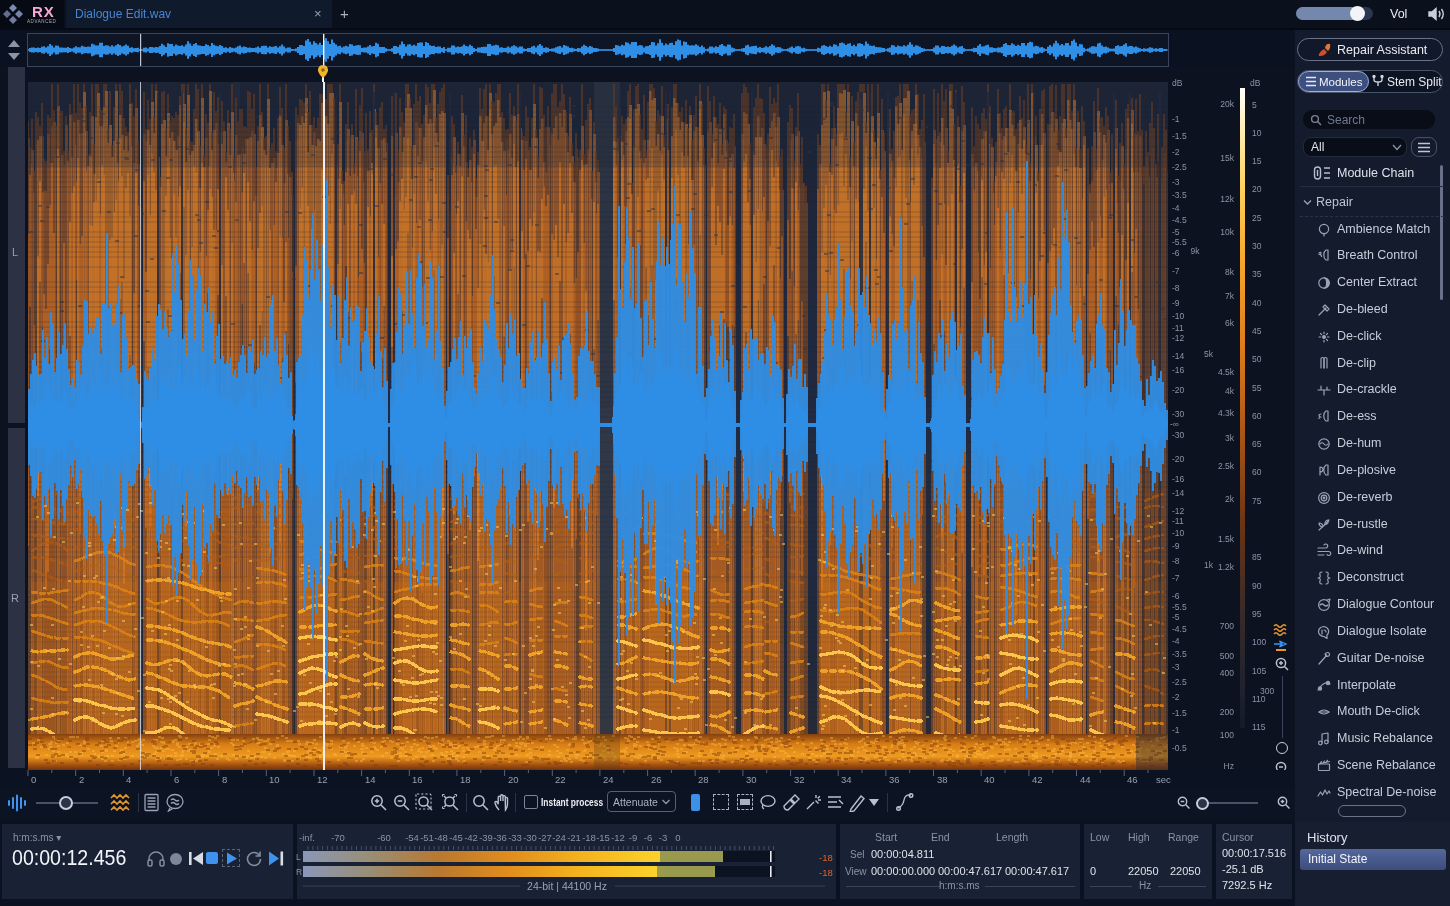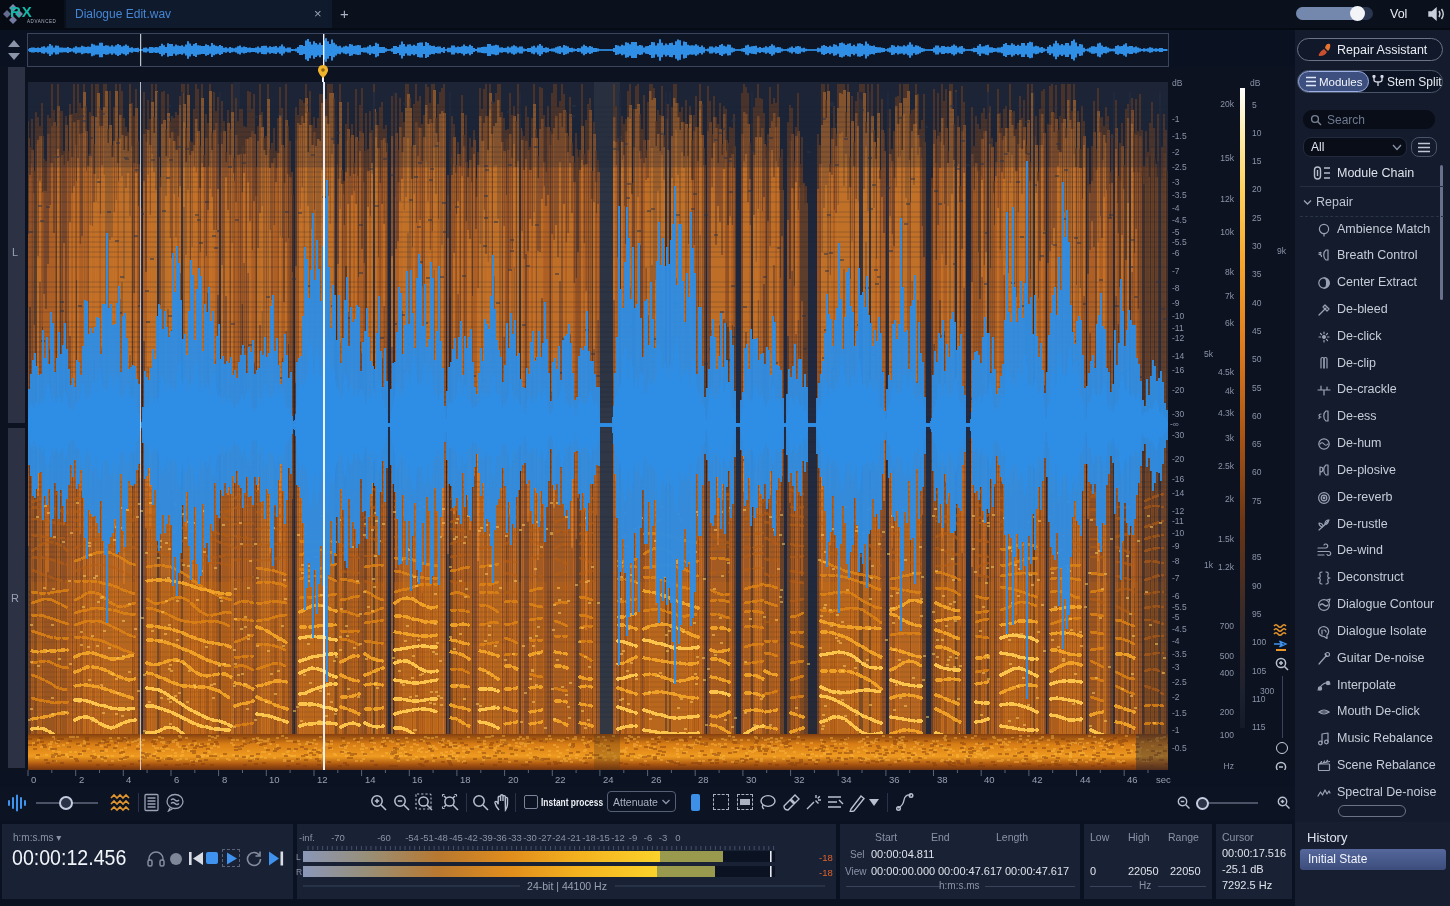--- a/index.html
+++ b/index.html
@@ -12,21 +12,21 @@
 <div class="a" style="left:0;top:0;width:1450px;height:30px;background:#0a101c;border-bottom:2px solid #060a12"></div>
 <div class="a" style="left:0;top:0;width:64px;height:28px;background:#060a13"></div>
 <svg class="a" style="left:3px;top:3px" width="22" height="22" viewBox="0 0 22 22">
 <g fill="#8d96c4">
         <path d="M10 1 l4 4 -4 4 -4 -4 Z" opacity="0.9"></path>
         <path d="M10 13 l4 4 -4 4 -4 -4 Z" opacity="0.8"></path>
         <path d="M4 7 l4 4 -4 4 -4 -4 Z" opacity="0.7"></path>
         <path d="M16 7 l4 4 -4 4 -4 -4 Z" opacity="0.85"></path>
       </g>
     </svg>
-<div class="a" style="left:10px;top:3px;color:#14b8a6;font-size:15px;font-weight:bold;letter-spacing:1px">RX</div>
+<div class="a" style="left:32px;top:3px;color:#f9a8d4;font-size:15px;font-weight:bold;letter-spacing:1px">RX</div>
 <div class="a" style="left:27px;top:19px;color:#aab2c2;font-size:4.5px;letter-spacing:0.6px">ADVANCED</div>
 <div class="a" style="left:66px;top:0;width:266px;height:28px;background:#101a2d"></div>
 <div class="a" style="left:75px;top:7px;color:#4587d4;font-size:12px">Dialogue Edit.wav</div>
 <div class="a" style="left:314px;top:6px;color:#9aa3b5;font-size:13px">×</div>
 <div class="a" style="left:340px;top:5px;color:#aab2c2;font-size:15px">+</div>
 <div class="a" style="left:1296px;top:7px;width:77px;height:13px;border-radius:7px;background:#2a3650"></div>
 <div class="a" style="left:1296px;top:7px;width:66px;height:13px;border-radius:7px 0 0 7px;background:#7487ad"></div>
 <div class="a" style="left:1350px;top:6px;width:15px;height:15px;border-radius:50%;background:#f2f4f8"></div>
 <div class="a" style="left:1390px;top:7px;color:#e6eaf0;font-size:12.5px">Vol</div>
 <svg class="a" style="left:1426px;top:4px" width="20" height="20" viewBox="0 0 20 20" fill="none" stroke="#c9cfda" stroke-width="1.4">
@@ -210,21 +210,21 @@
     <div class="sl" style="left:1172px;top:662px;">-3</div>
     <div class="sl" style="left:1172px;top:677px;">-2.5</div>
     <div class="sl" style="left:1172px;top:692px;">-2</div>
     <div class="sl" style="left:1172px;top:708px;">-1.5</div>
     <div class="sl" style="left:1172px;top:725px;">-1</div>
     <div class="sl" style="left:1172px;top:743px;">-0.5</div>
     <div class="sl" style="left:1204px;top:99px;width:30px;text-align:right">20k</div>
     <div class="sl" style="left:1204px;top:153px;width:30px;text-align:right">15k</div>
     <div class="sl" style="left:1204px;top:194px;width:30px;text-align:right">12k</div>
     <div class="sl" style="left:1204px;top:227px;width:30px;text-align:right">10k</div>
-    <div class="sl" style="left:1256px;top:246px;width:30px;text-align:right">9k</div>
+    <div class="sl" style="left:1180px;top:246px;width:30px;text-align:center">9k</div>
     <div class="sl" style="left:1204px;top:267px;width:30px;text-align:right">8k</div>
     <div class="sl" style="left:1204px;top:291px;width:30px;text-align:right">7k</div>
     <div class="sl" style="left:1204px;top:318px;width:30px;text-align:right">6k</div>
     <div class="sl" style="left:1204px;top:349px;width:30px;text-align:left">5k</div>
     <div class="sl" style="left:1204px;top:367px;width:30px;text-align:right">4.5k</div>
     <div class="sl" style="left:1204px;top:386px;width:30px;text-align:right">4k</div>
     <div class="sl" style="left:1204px;top:408px;width:30px;text-align:right">4.3k</div>
     <div class="sl" style="left:1204px;top:433px;width:30px;text-align:right">3k</div>
     <div class="sl" style="left:1204px;top:461px;width:30px;text-align:right">2.5k</div>
     <div class="sl" style="left:1204px;top:494px;width:30px;text-align:right">2k</div>

